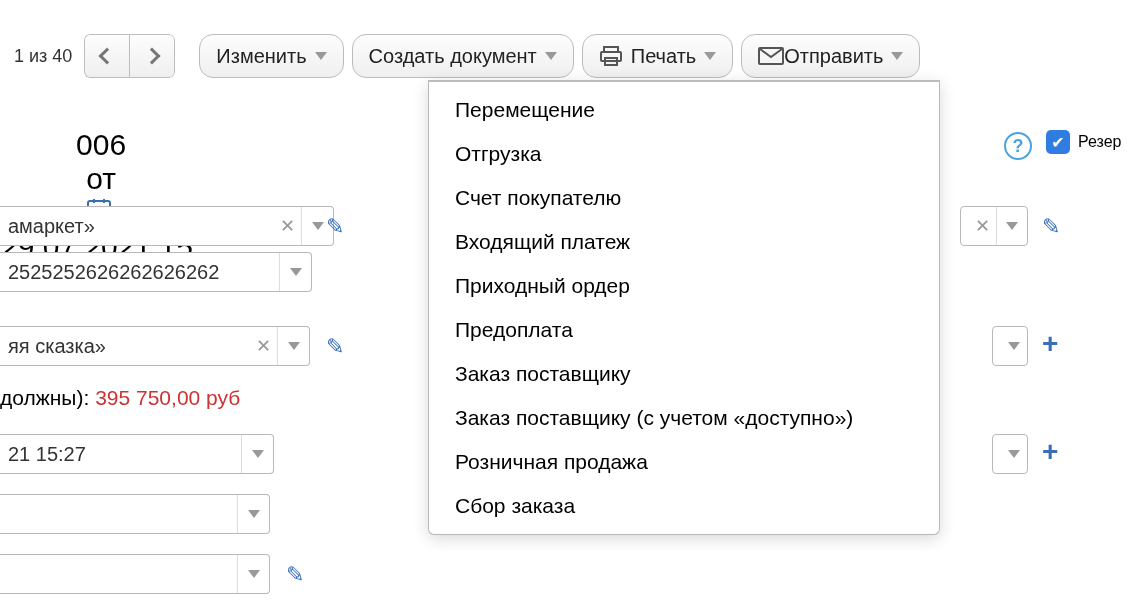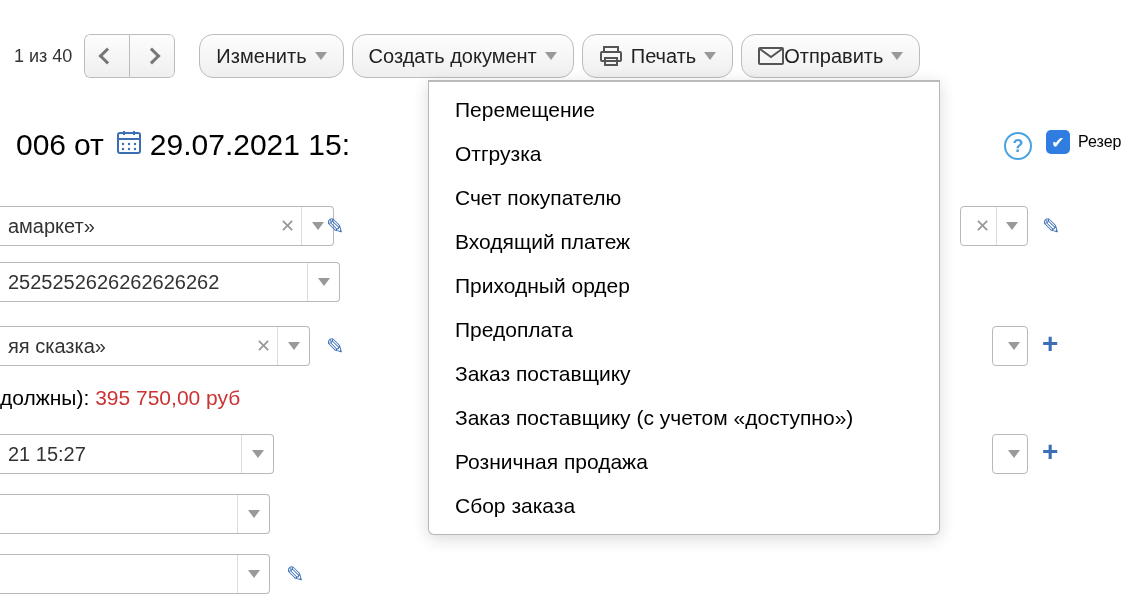--- a/index.html
+++ b/index.html
@@ -63,25 +63,26 @@
     border-bottom: 3px solid #777;
   }
   .chev-left { transform: rotate(45deg); }
   .chev-right { transform: rotate(-135deg); }
   .icon-print svg, .icon-mail svg { display: block; }
 
   
   .titlebar {
     position: absolute;
     top: 128px;
-    left: 16px;
+    left: 1px;
     display: flex;
     align-items: center;
     font-size: 30px;
     color: #000;
+    flex-direction: column;
   }
   .titlebar .cal {
     margin: 0 8px 0 4px;
     color: #3b6fb5;
   }
   .titlebar .from {
     margin: 0 8px;
     font-weight: normal;
   }
 
@@ -262,21 +263,21 @@
 
 <div class="field" style="top:206px; left:0; width:334px; border-left:none; border-radius:0 4px 4px 0;">
   <span class="val">амаркет»</span>
   <span class="x">✕</span>
   <span class="drop">
       <span class="caret"></span>
     </span>
 </div>
 <span class="pencil" style="top:214px; left:326px;">✎</span>
 
-<div class="field" style="top:262px; left:0; width:340px; border-left:none; border-radius:0 4px 4px 0;">
+<div class="field" style="top:252px; left:0; width:312px; border-left:none; border-radius:0 4px 4px 0;">
   <span class="val">2525252626262626262</span>
   <span class="drop">
       <span class="caret"></span>
     </span>
 </div>
 
 <div class="field" style="top:326px; left:0; width:310px; border-left:none; border-radius:0 4px 4px 0;">
   <span class="val">яя сказка»</span>
   <span class="x">✕</span>
   <span class="drop">

